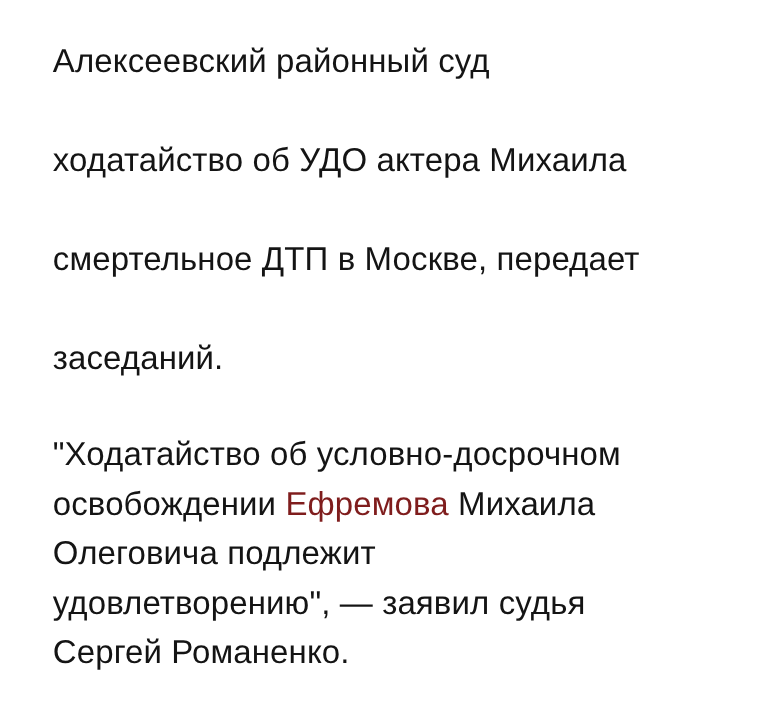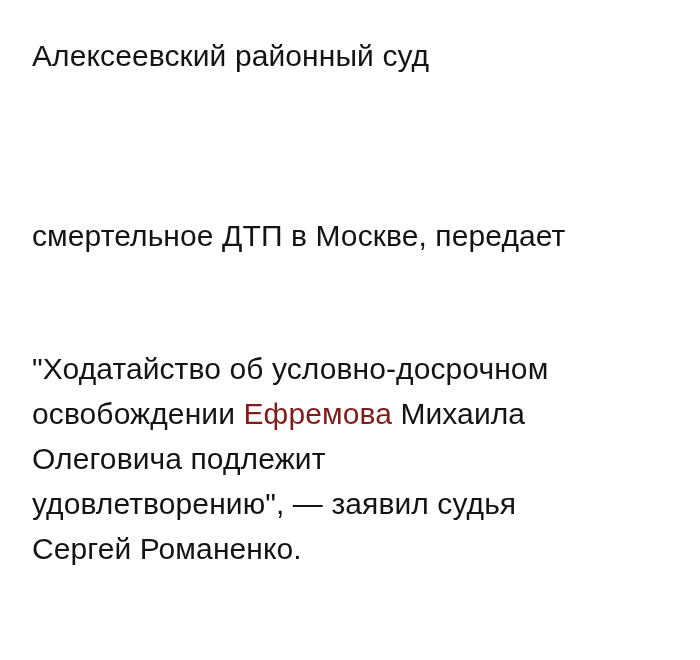--- a/index.html
+++ b/index.html
@@ -19,21 +19,21 @@
     left: 32px;
     top: 0;
     width: 640px;
     color: #141414;
     font-size: 30px;
     line-height: 45px;
     font-weight: 400;
     letter-spacing: 0.1px;
   }
   .article p {
-    margin: 0;
+    margin: 16px;
     padding: 0;
   }
   .article p.first {
     margin-top: 33px;
   }
   .article p.second {
     margin-top: 43px;
   }
   .inline-link {
     color: #7f1d1d;
@@ -41,24 +41,25 @@
     cursor: pointer;
   }
 </style>
 </head>
 <body>
 
 <div class="article">
   <p class="first">
     <span>Алексеевский районный суд</span><br>
     <br>
-    <br>
+    <span>ходатайство об УДО актера Михаила</span><br>
     <br>
     <span>смертельное ДТП в Москве, передает</span><br>
     <br>
+    <span>заседаний.</span>
   </p>
   <p class="second">
     <span>"Ходатайство об условно-досрочном</span><br>
     <span>освобождении </span><a class="inline-link">Ефремова</a><span> Михаила</span><br>
     <span>Олеговича подлежит</span><br>
     <span>удовлетворению", — заявил судья</span><br>
     <span>Сергей Романенко.</span>
   </p>
 </div>
 

